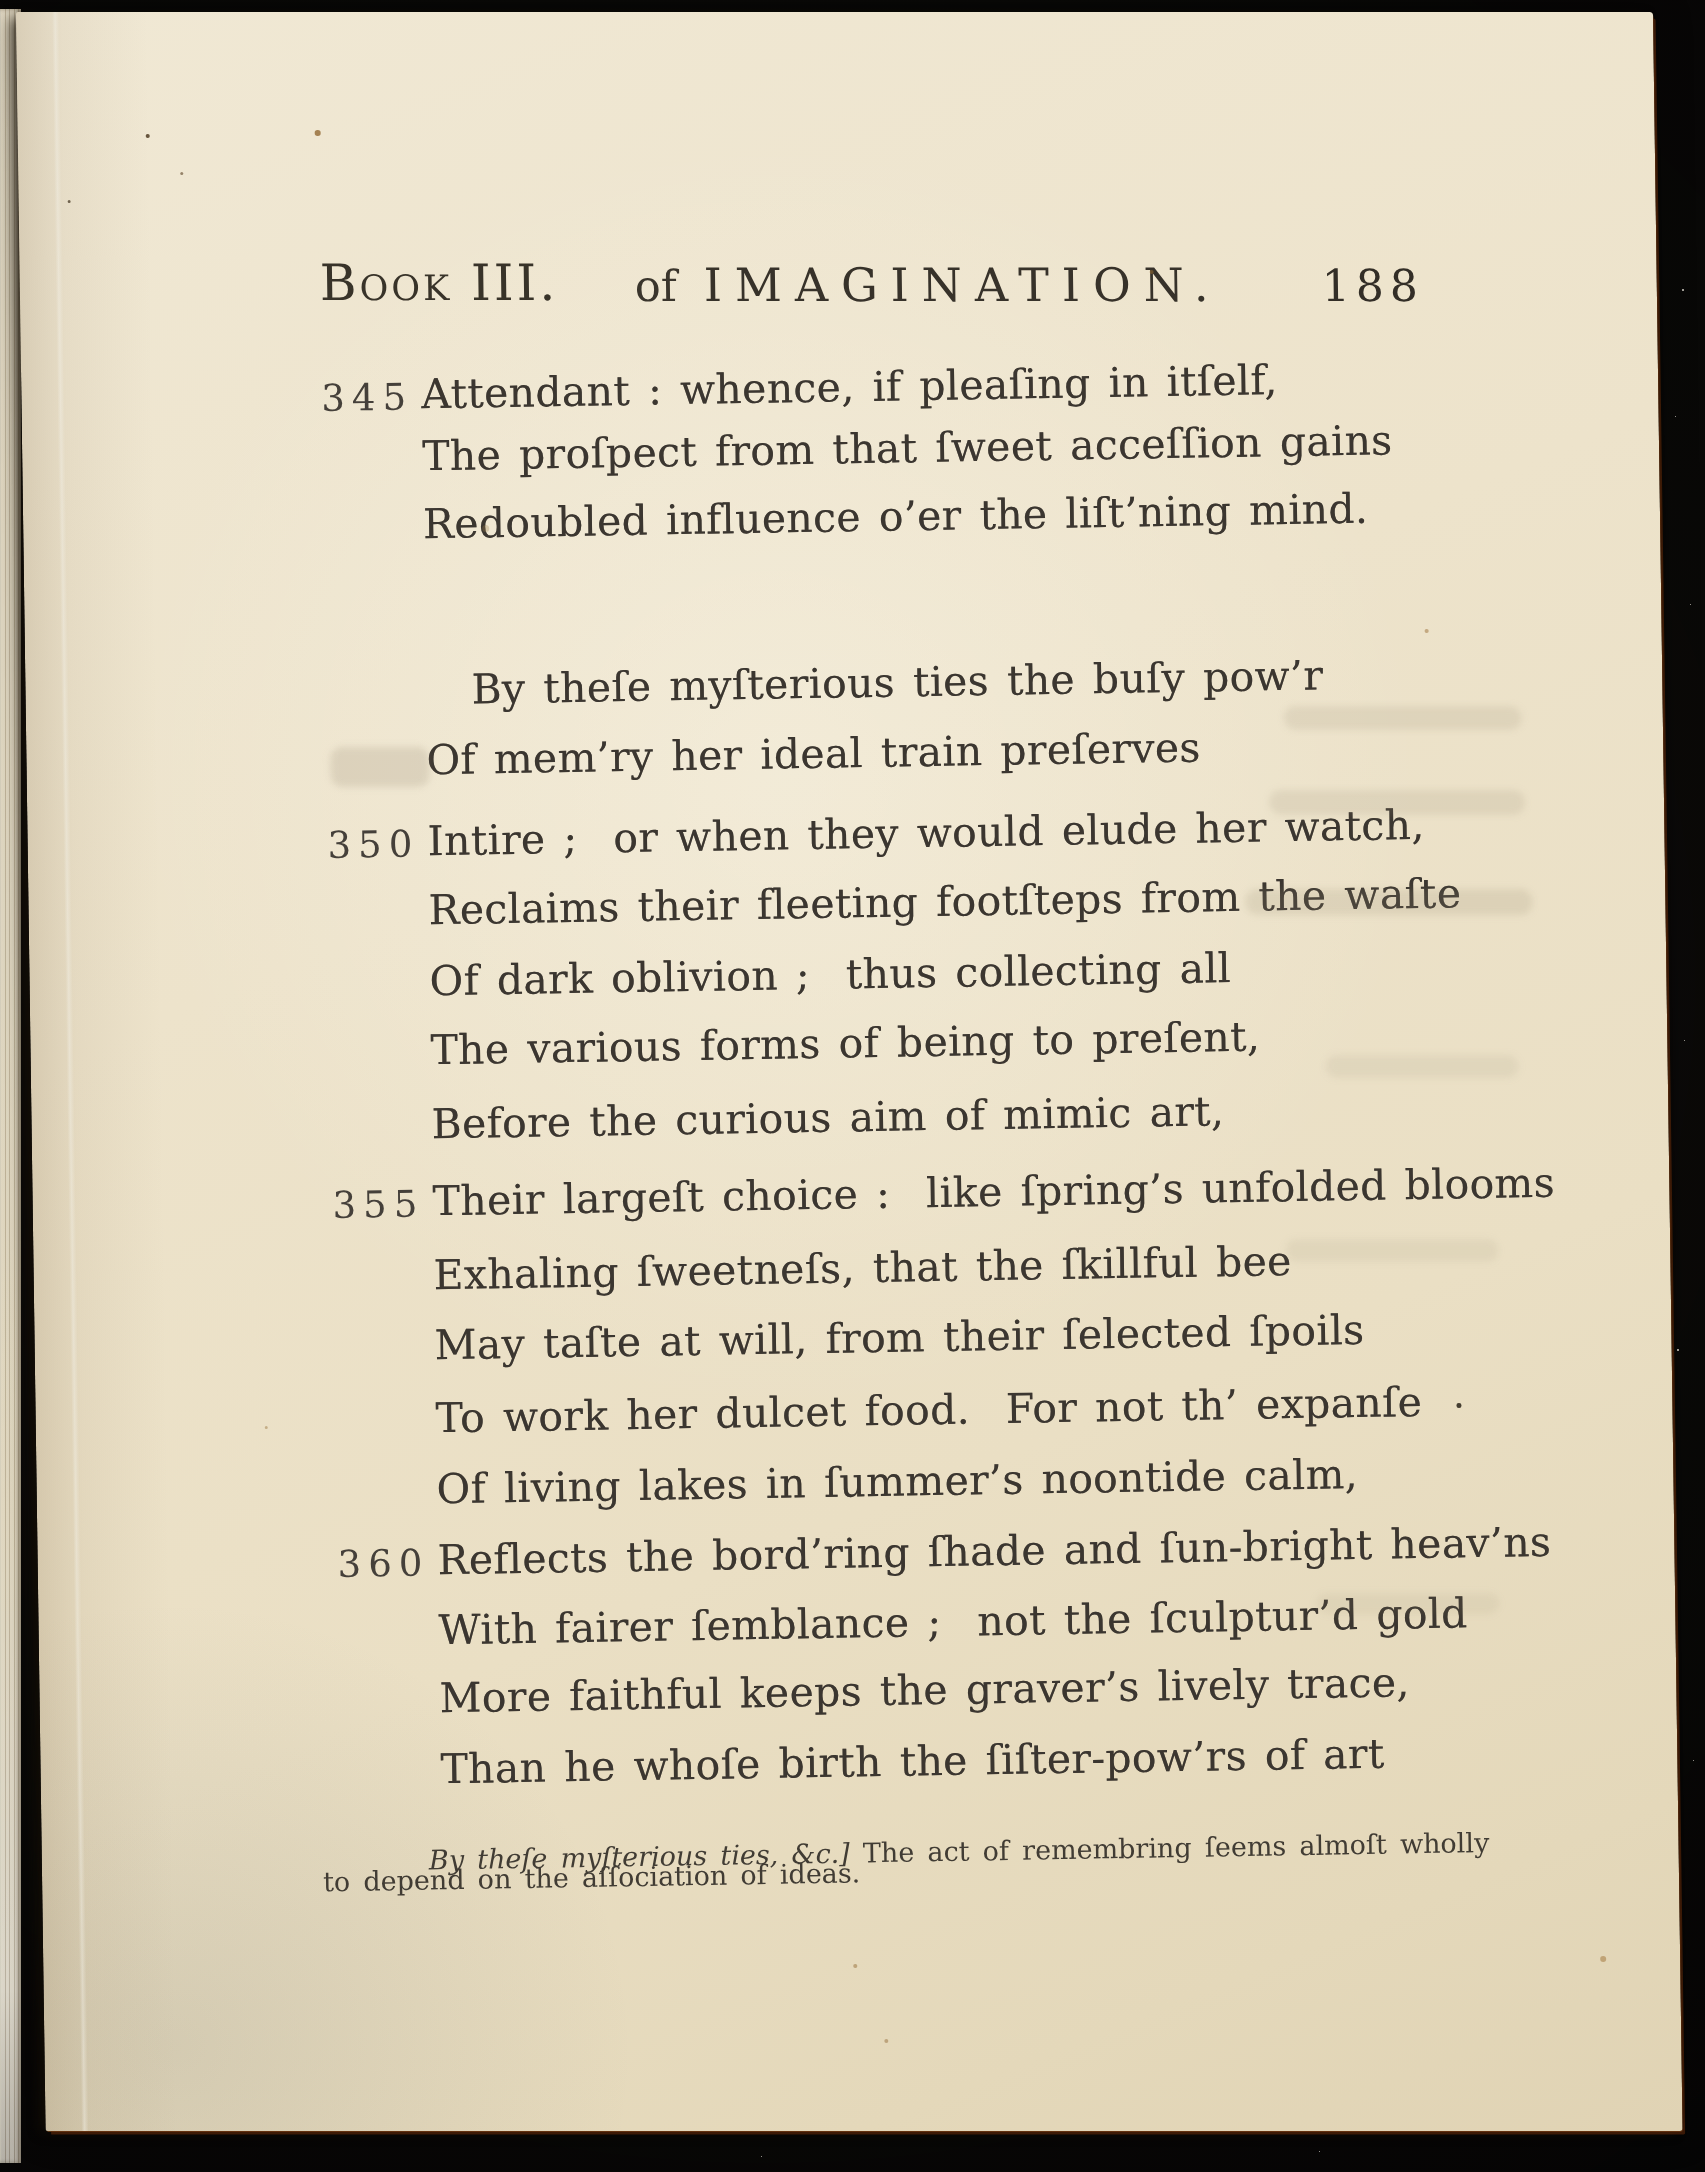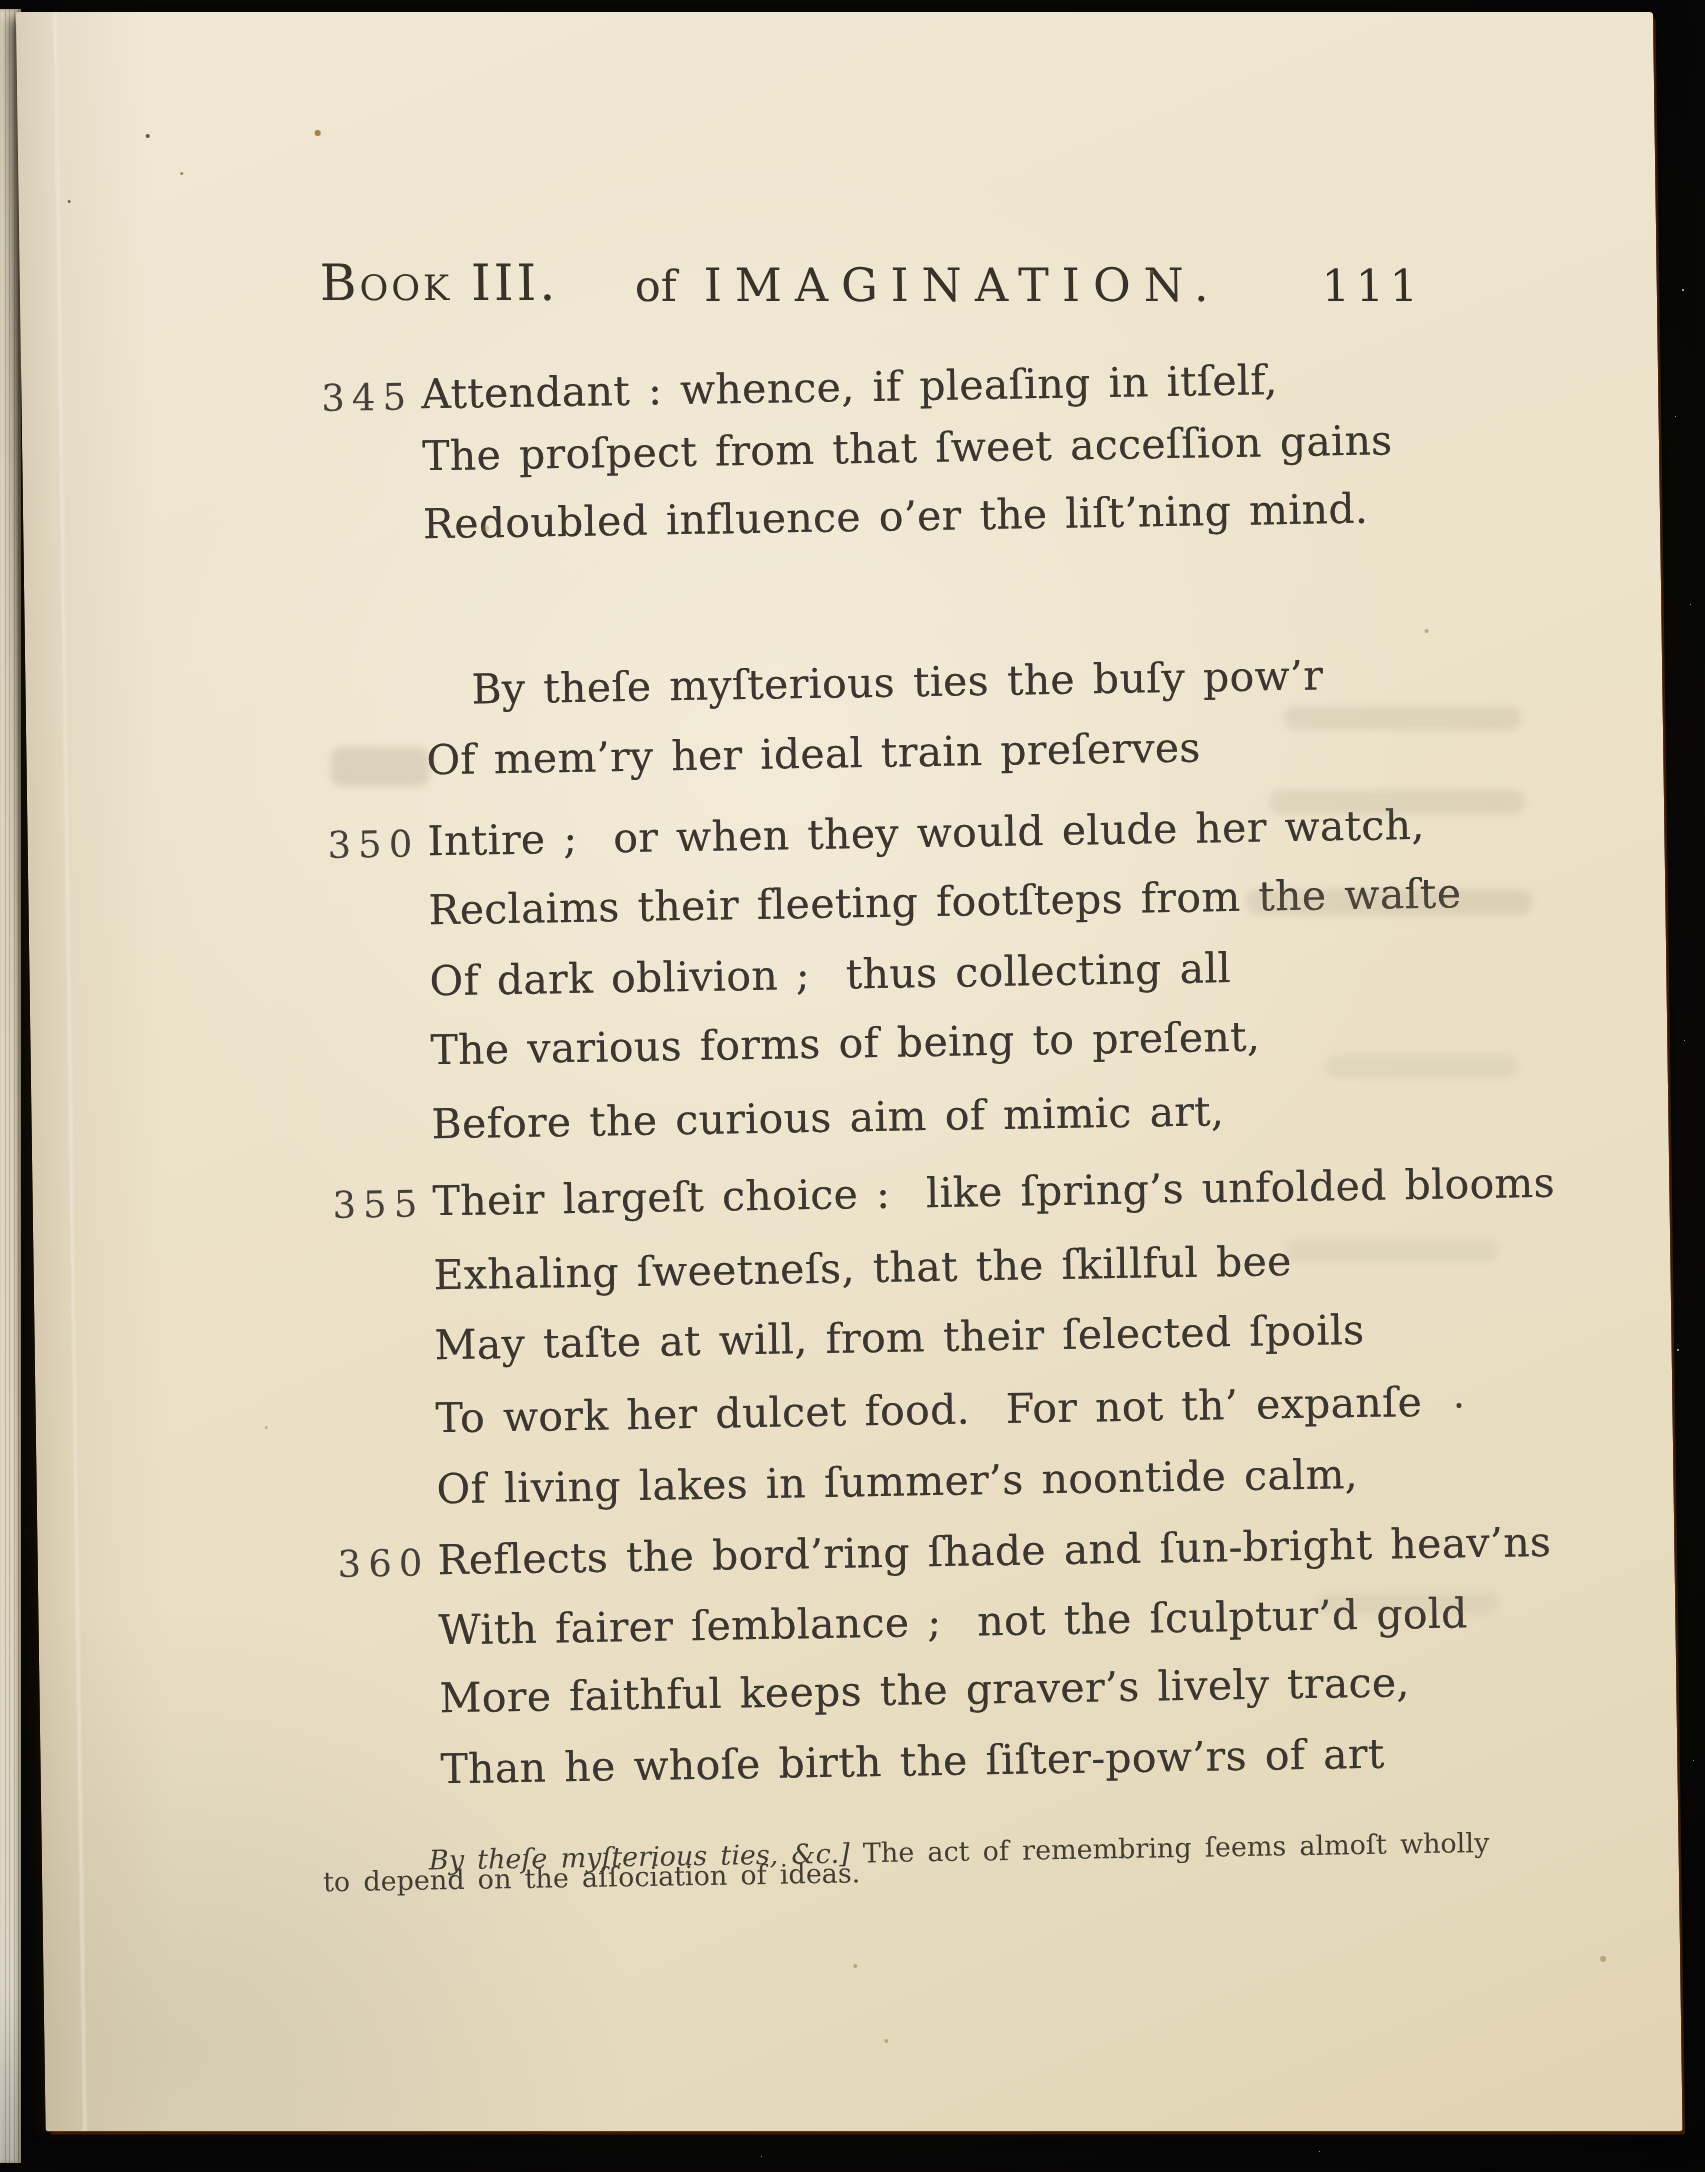--- a/index.html
+++ b/index.html
@@ -79,21 +79,21 @@
 <body>
 
 <div class="leaf-edges"></div>
 
 <div class="paper">
 
   <div class="header-line">
     <span class="h-book">Book III.</span>
     <span class="h-of">of</span>
     <span class="h-title">IMAGINATION.</span>
-    <span class="h-pagenum">111</span>
+    <span class="h-pagenum">188</span>
   </div>
 
   <div class="textblock">
     <div id="poem-lines">
         <div class="line" style="top: 369px;">
           <span class="num ink">345</span>
           <span class="verse">Attendant : whence, if pleaſing in itſelf,</span>
         </div>
         <div class="line" style="top: 431px;">
           <span class="verse">The proſpect from that ſweet acceſſion gains</span>

